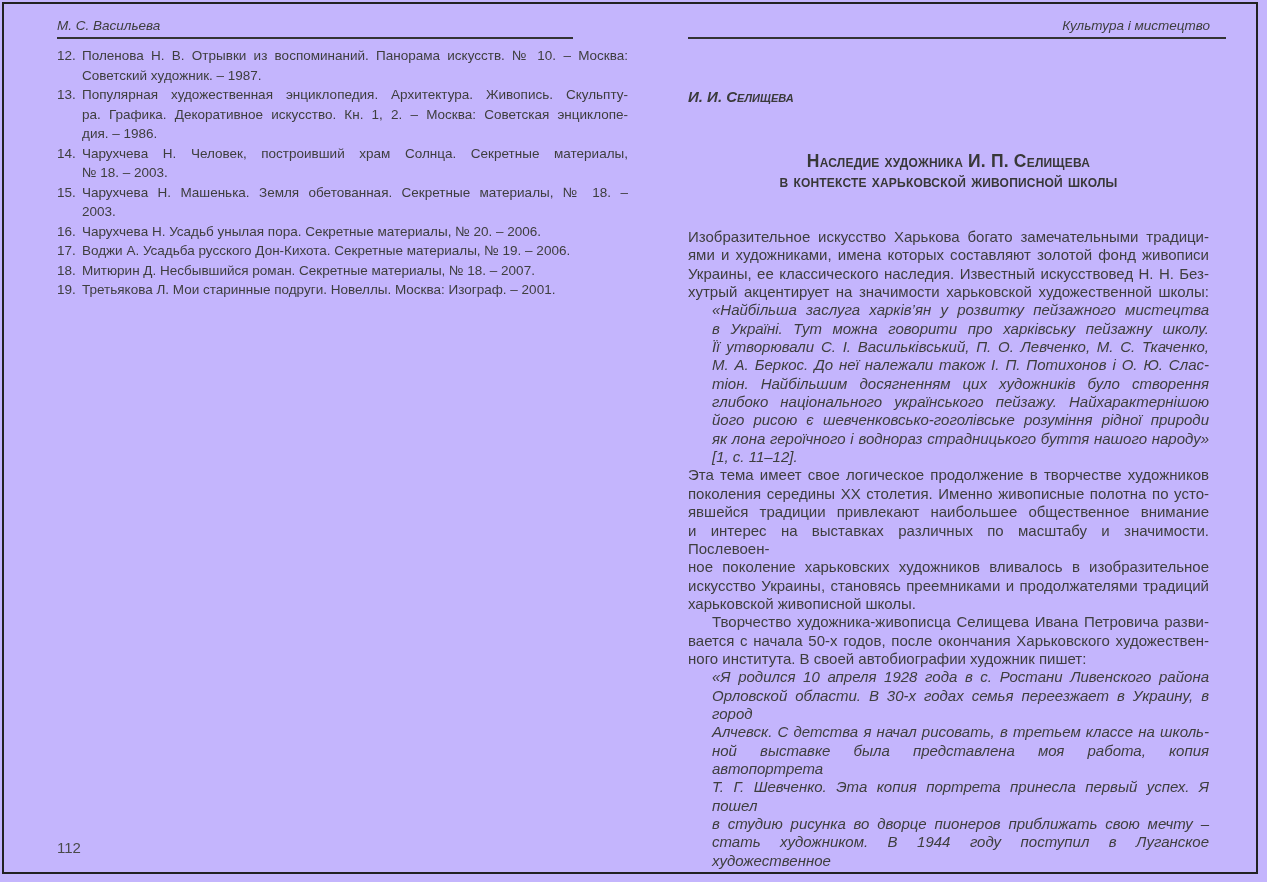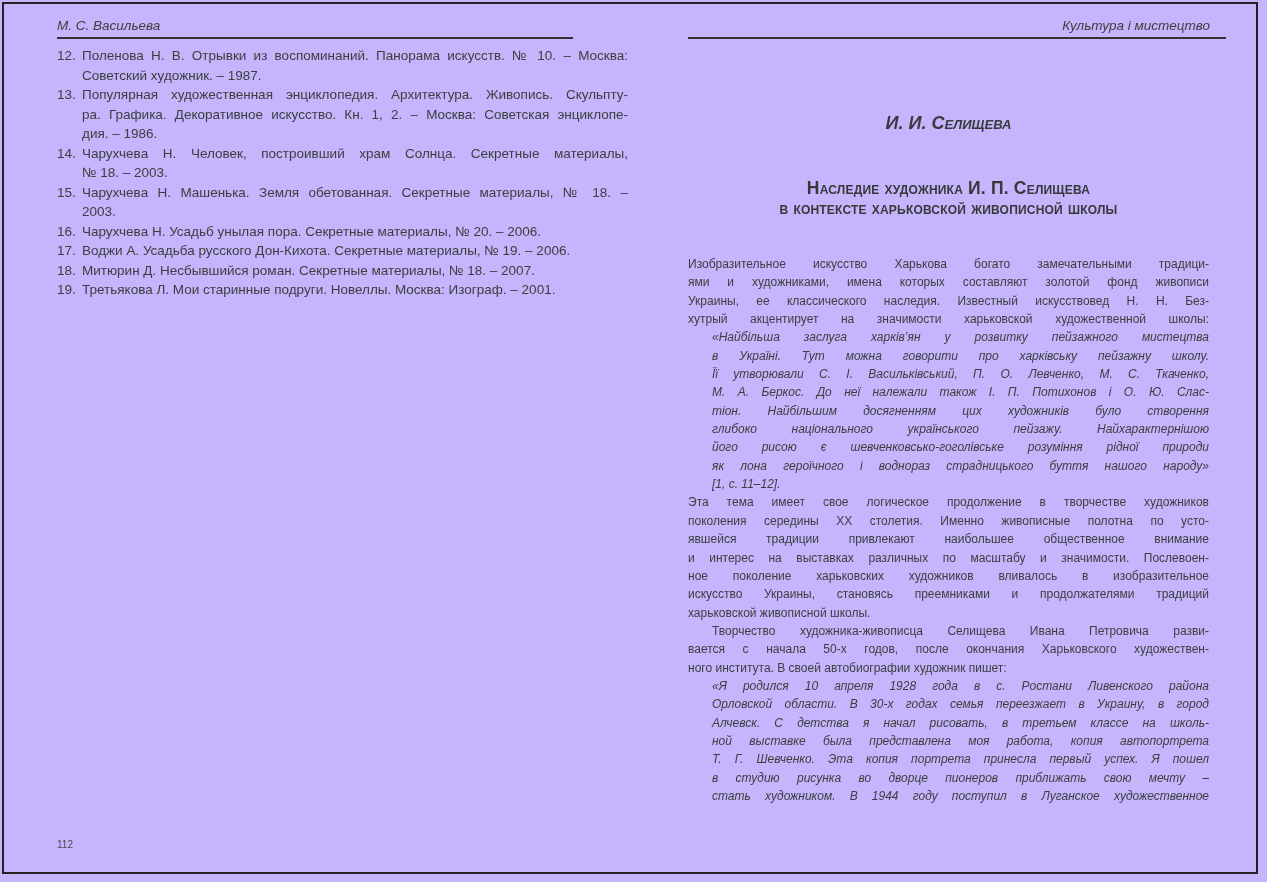--- a/index.html
+++ b/index.html
@@ -24,47 +24,47 @@
   }
   
   .page-left{position:absolute;left:57px;top:16px;width:571px;}
   .page-left .running-head{width:516px;text-align:left;}
   .refs{margin-top:7px;font-size:13.5px;line-height:19.5px;}
   .ref-item{display:flex;}
   .ref-num{flex:none;width:25px;}
   .ref-lines{flex:1;min-width:0;}
   .page-number{
     position:absolute;left:57px;top:839px;
-    font-size:10px;color:#4a4a4a;
+    font-size:15px;color:#4a4a4a;
   }
   
   .page-right{position:absolute;left:688px;top:16px;width:521px;}
   .page-right .running-head{width:538px;text-align:right;padding-right:16px;box-sizing:border-box;}
   .author{
-    margin-top:75px;
-    text-align:center;
+    margin-top:48px;
+    text-align:left;
     font-weight:bold;font-style:italic;font-variant:small-caps;
-    font-size:18px;line-height:19px;
+    font-size:15px;line-height:19px;
     color:#3a3a3a;
   }
   .title{
     margin:45px 0 0 0;
     text-align:center;
     font-weight:bold;font-variant:small-caps;
     font-size:17.5px;line-height:20px;letter-spacing:0.2px;
     color:#383838;
   }
   .subtitle{
     margin:14px 0 0 0;
     text-align:center;
     font-weight:normal;font-variant:small-caps;
     font-size:17px;line-height:20px;letter-spacing:0.4px;
     color:#3e3e3e;
   }
-  .bodytext{margin-top:37px;font-size:12px;line-height:18.35px;}
+  .bodytext{margin-top:37px;font-size:15px;line-height:18.35px;}
   .para.quote{padding-left:24px;font-style:italic;}
   
   .jline{text-align:justify;text-align-last:justify;}
   .jline.endl{text-align:center;text-align-last:left;}
   .jline.ind{text-indent:24px;}
 </style>
 </head>
 <body>
 
 <div class="book">

